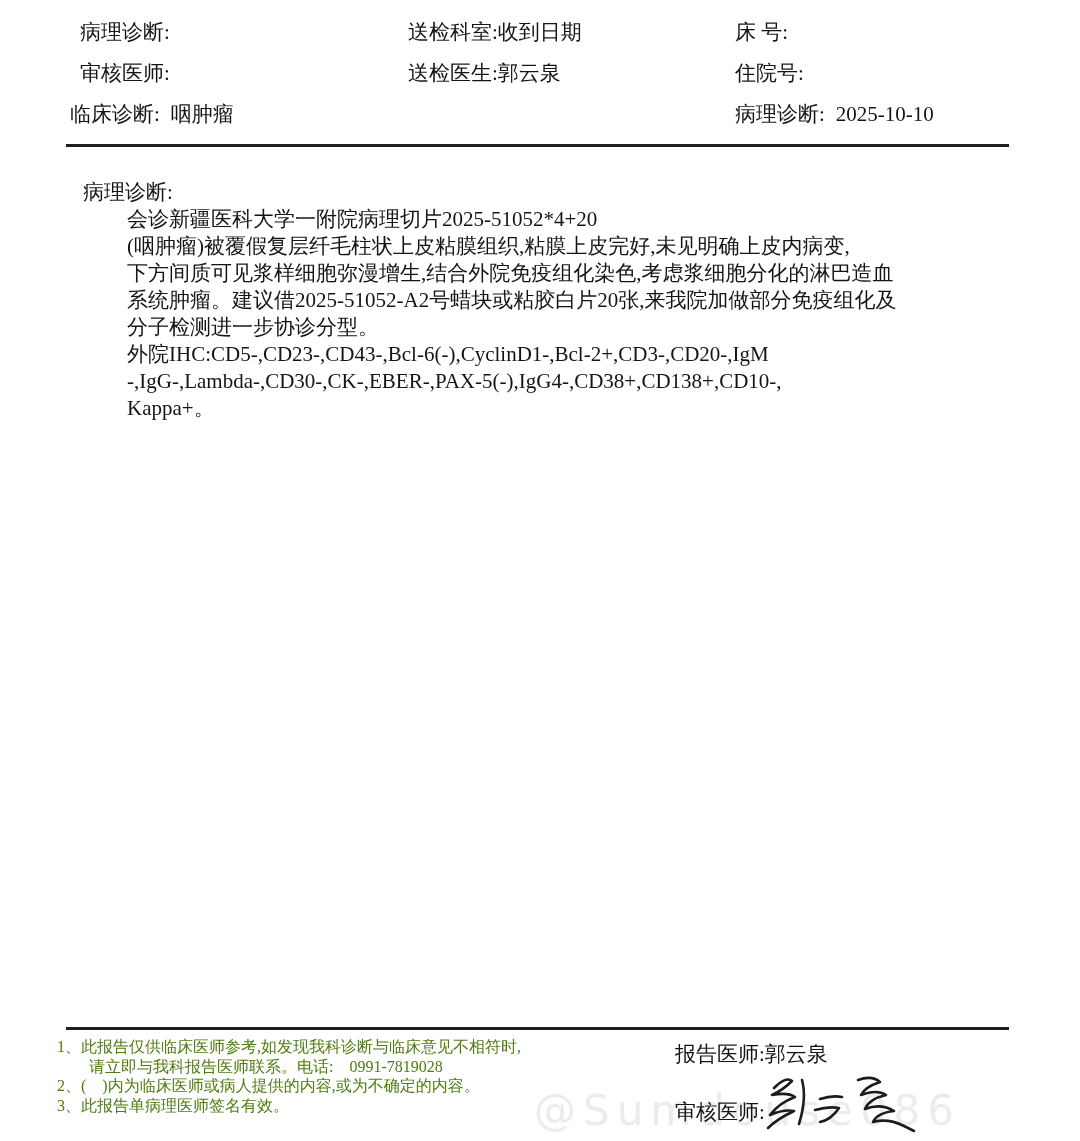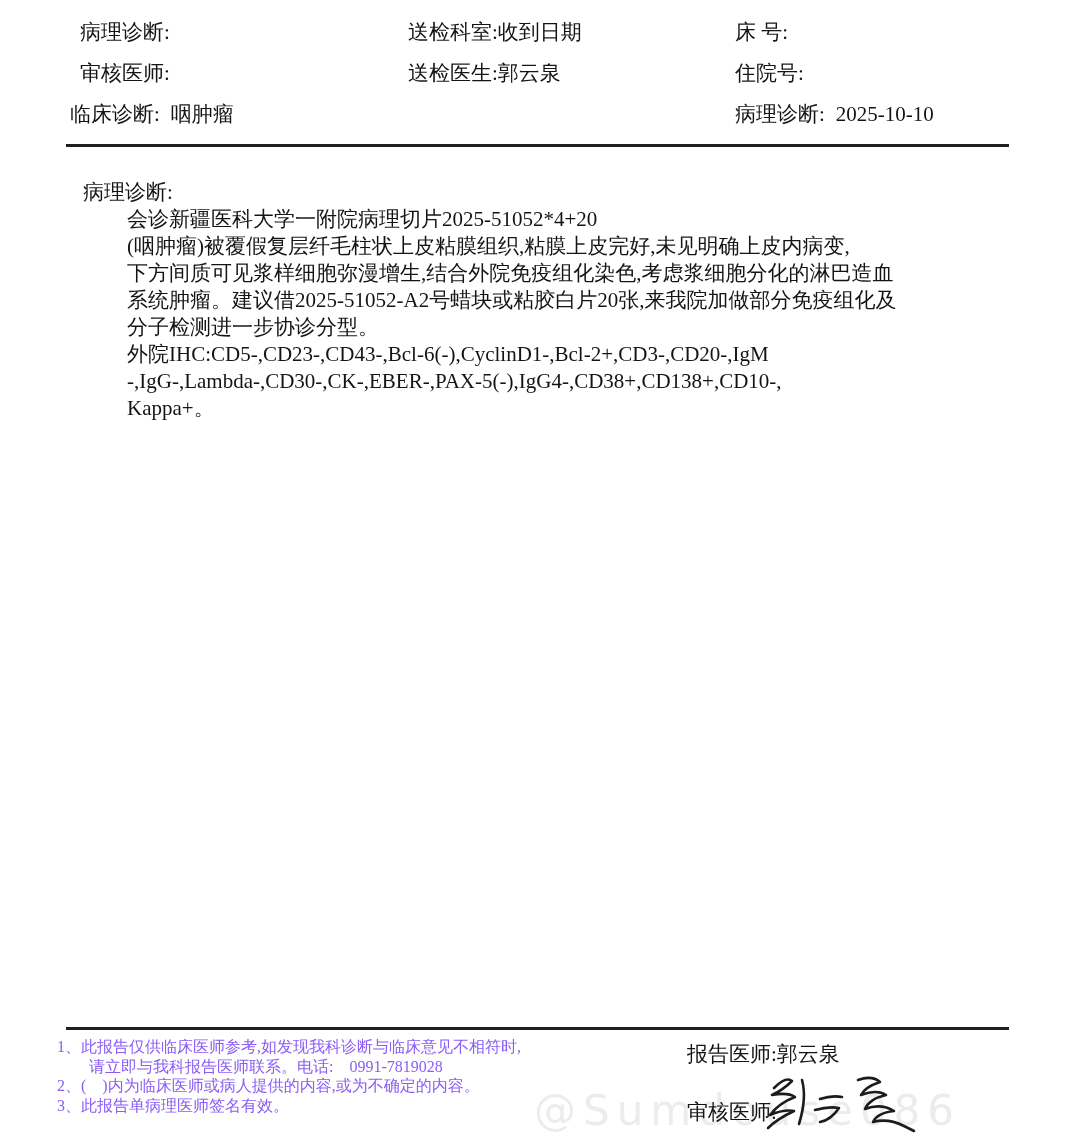--- a/index.html
+++ b/index.html
@@ -11,23 +11,23 @@
   .field{position:absolute;font-size:21px;line-height:24px;white-space:nowrap;z-index:2;}
   .field .val.gap{margin-left:11px;}
   .rule{position:absolute;left:66px;width:943px;height:3px;background:#1f1f1f;z-index:2;}
   .section-label{position:absolute;left:83px;top:178px;font-size:21px;z-index:2;}
   .diagnosis-text{
     position:absolute;left:127px;top:206px;width:846px;
     font-size:21px;line-height:27px;white-space:pre-line;z-index:2;
   }
   .notes{
     position:absolute;left:57px;top:1037px;width:630px;
-    font-size:16px;line-height:19.5px;color:#8b5cf6;white-space:pre-wrap;z-index:2;
+    font-size:16px;line-height:19.5px;color:#4d7c0f;white-space:pre-wrap;z-index:2;
   }
-  .signoff{position:absolute;font-size:21px;white-space:nowrap;z-index:2;margin-left:12px;}
+  .signoff{position:absolute;font-size:21px;white-space:nowrap;z-index:2;}
   .sig-svg{position:absolute;left:758px;top:1068px;z-index:3;}
   .watermark{
     position:absolute;left:534px;top:1086px;z-index:1;
     font-family:"DejaVu Sans","Liberation Sans",sans-serif;
     font-size:42px;color:#ececec;letter-spacing:7px;white-space:nowrap;
     user-select:none;
   }
 </style>
 </head>
 <body>

